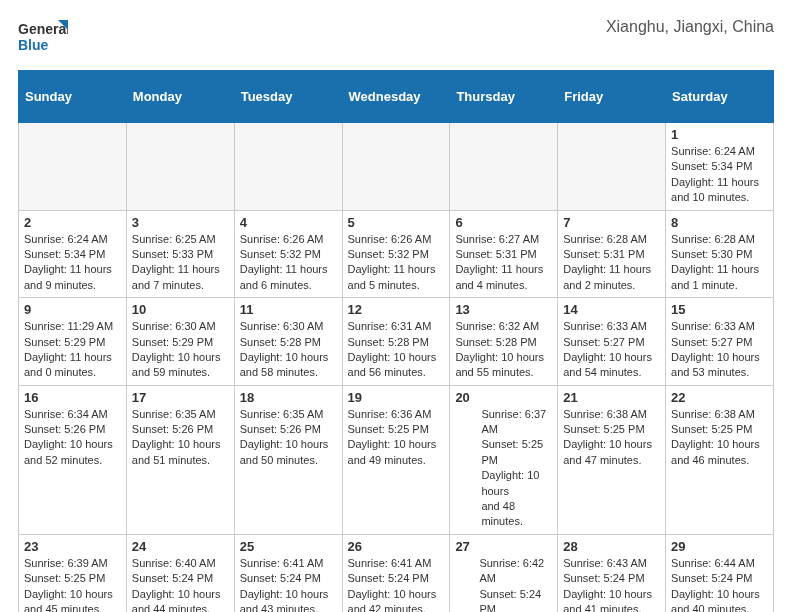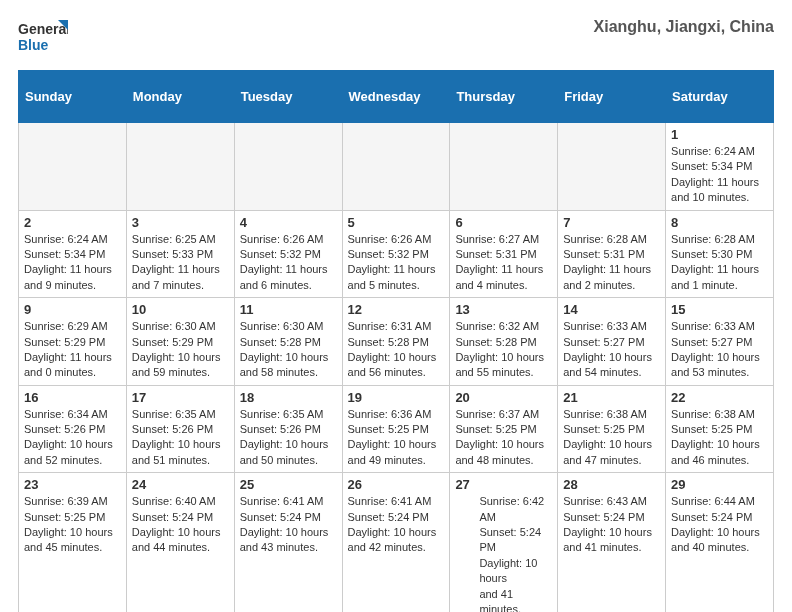--- a/index.html
+++ b/index.html
@@ -29,21 +29,21 @@
       text-align: right;
     }
     .title-block h1 {
       font-size: 32px;
       font-weight: bold;
       color: #333;
       line-height: 1.1;
     }
     .title-block h2 {
       font-size: 16px;
-      font-weight: bold;
+      font-weight: normal;
       color: #555;
     }
     .calendar {
       width: 100%;
       border-collapse: collapse;
       table-layout: fixed;
     }
     .calendar thead th {
       background-color: #1a6faf;
       color: #fff;
@@ -173,21 +173,21 @@
             <span class="day-number">8</span>
             <div class="day-info" style="white-space: pre-line;">Sunrise: 6:28 AM
 Sunset: 5:30 PM
 Daylight: 11 hours
 and 1 minute.</div>
           </td>
         </tr>
         <tr>
           <td>
             <span class="day-number">9</span>
-            <div class="day-info" style="white-space: pre-line;">Sunrise: 6:29 AM
+            <div class="day-info" style="white-space: pre-line;">Sunrise: 11:29 AM
 Sunset: 5:29 PM
 Daylight: 11 hours
 and 0 minutes.</div>
           </td>
           <td>
             <span class="day-number">10</span>
             <div class="day-info" style="white-space: pre-line;">Sunrise: 6:30 AM
 Sunset: 5:29 PM
 Daylight: 10 hours
 and 59 minutes.</div>
@@ -252,21 +252,21 @@
           </td>
           <td>
             <span class="day-number">19</span>
             <div class="day-info" style="white-space: pre-line;">Sunrise: 6:36 AM
 Sunset: 5:25 PM
 Daylight: 10 hours
 and 49 minutes.</div>
           </td>
           <td>
             <span class="day-number">20</span>
-            <div class="day-info" style="white-space: pre-line;">Sunrise: 6:37 AM
+            <div class="day-info" style="white-space: pre-line; margin-left: 26px;">Sunrise: 6:37 AM
 Sunset: 5:25 PM
 Daylight: 10 hours
 and 48 minutes.</div>
           </td>
           <td>
             <span class="day-number">21</span>
             <div class="day-info" style="white-space: pre-line;">Sunrise: 6:38 AM
 Sunset: 5:25 PM
 Daylight: 10 hours
 and 47 minutes.</div>

